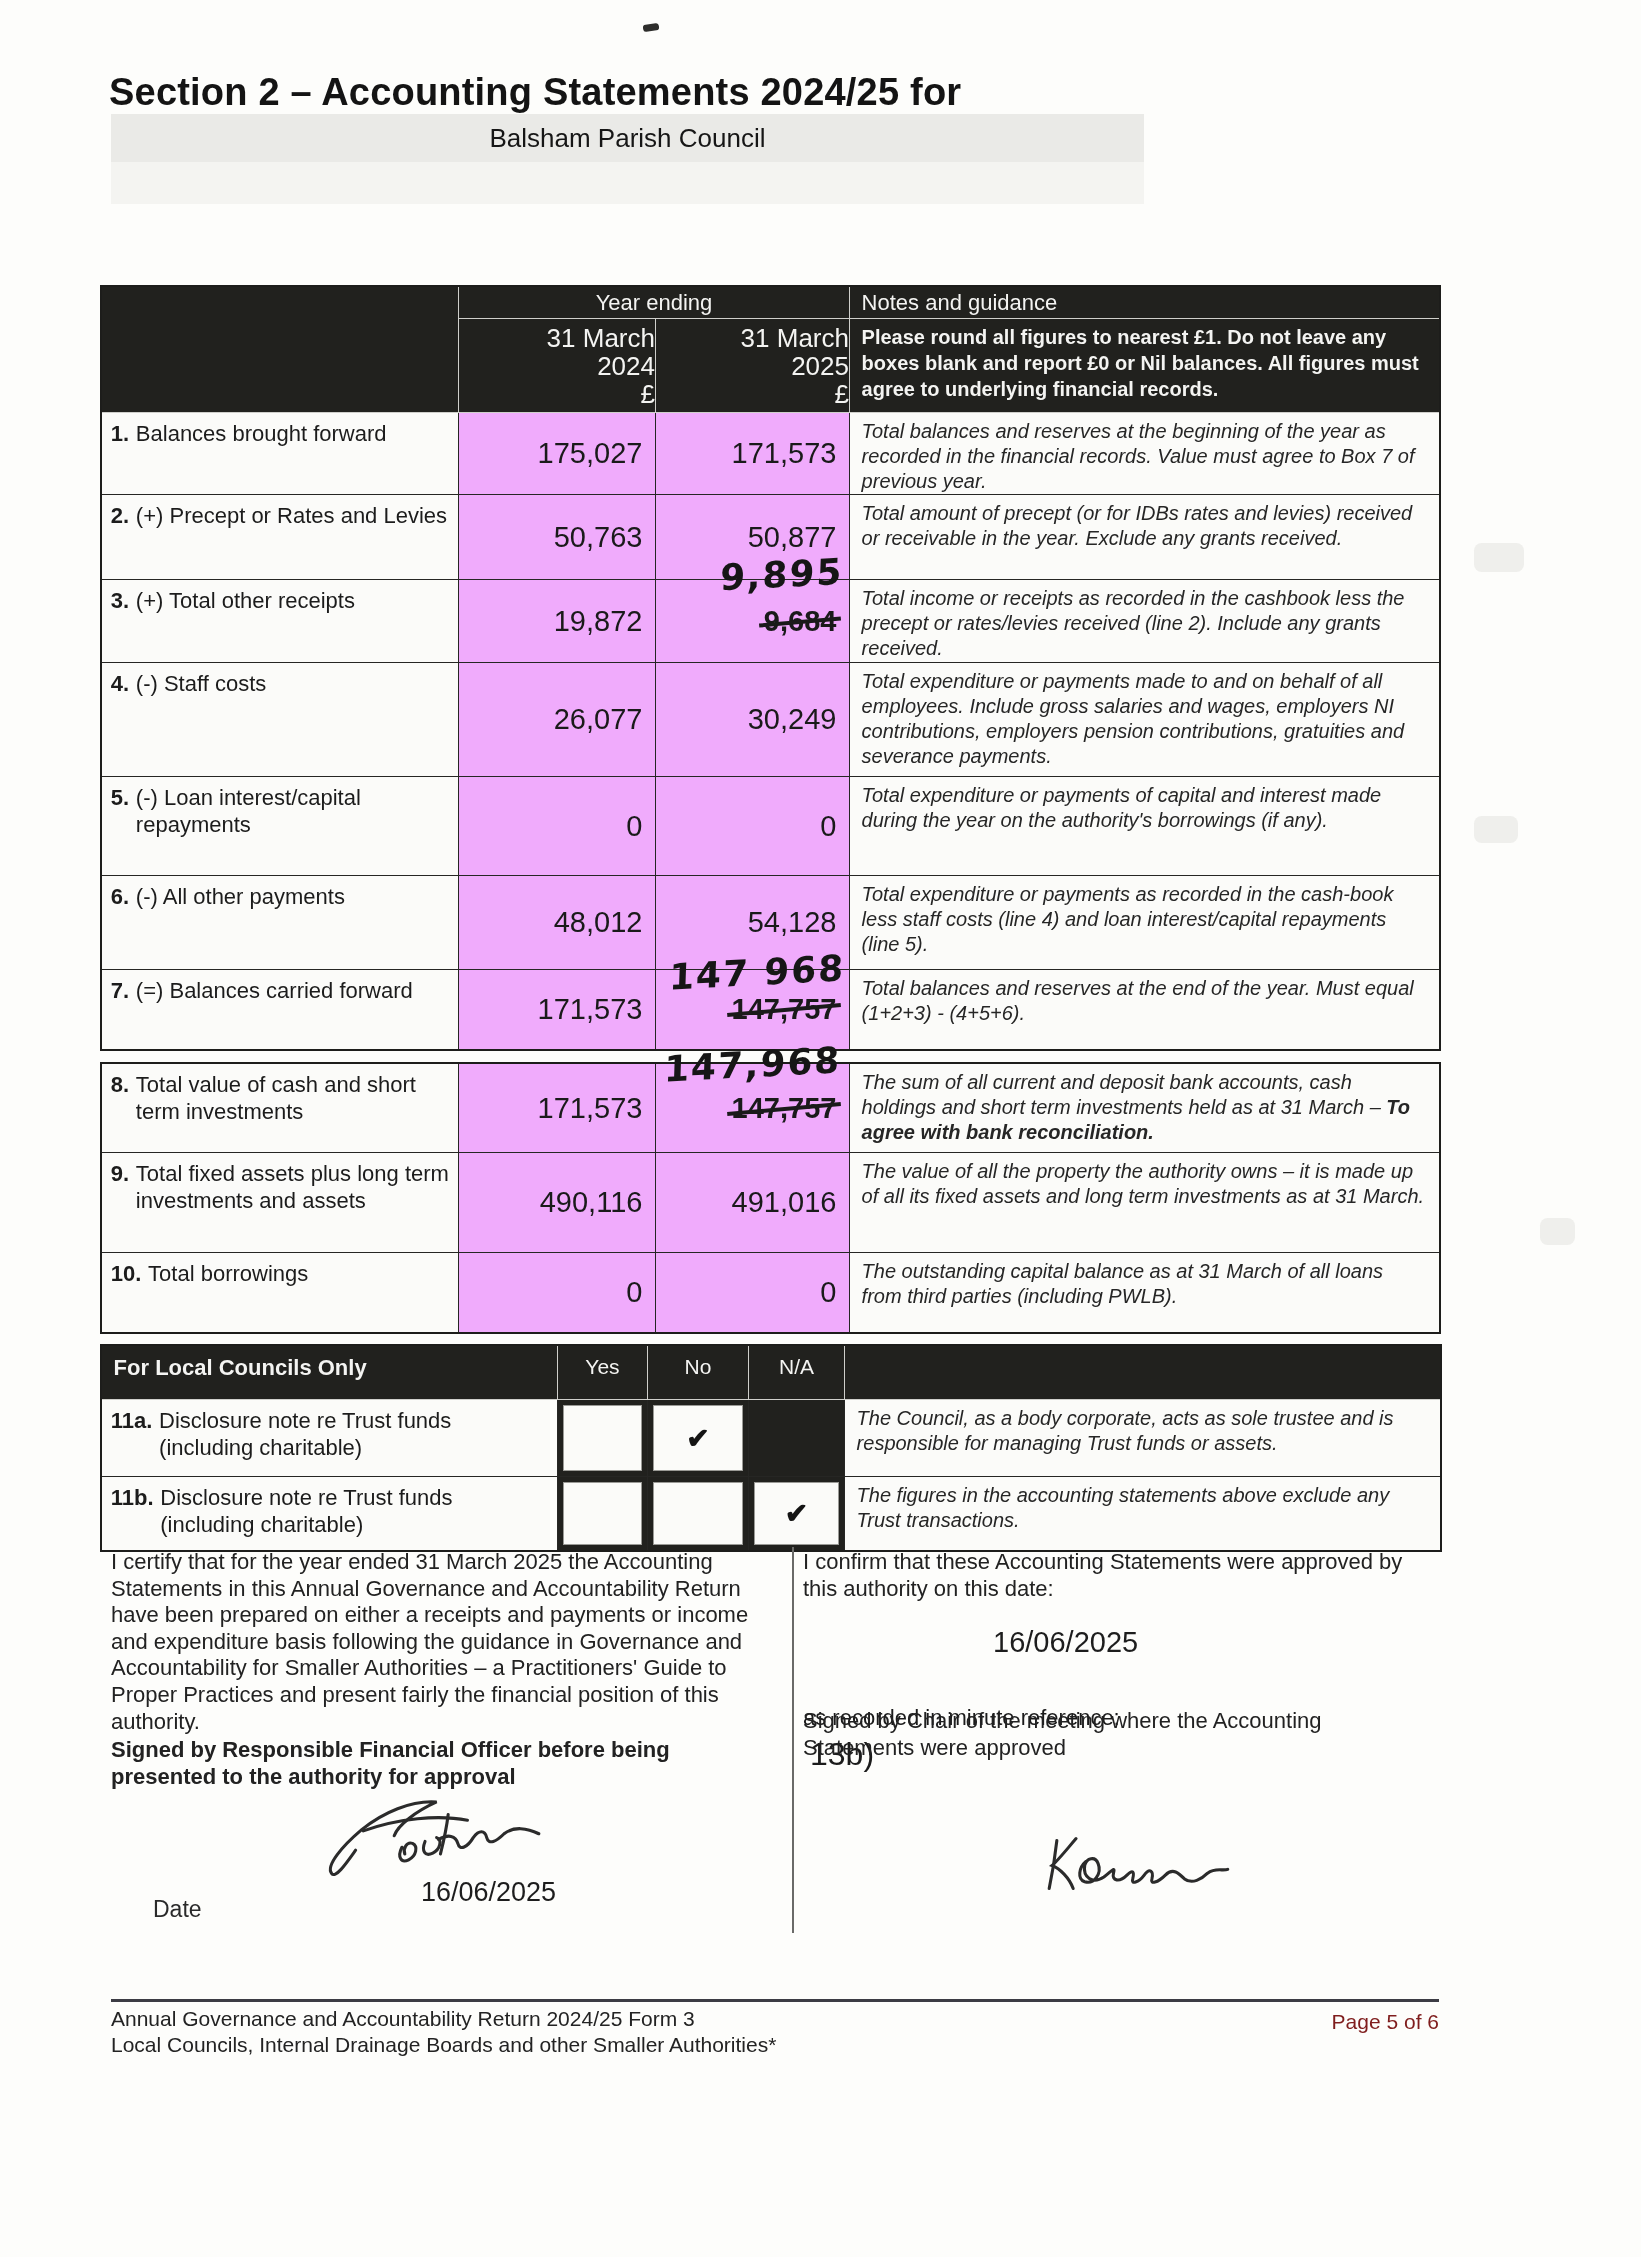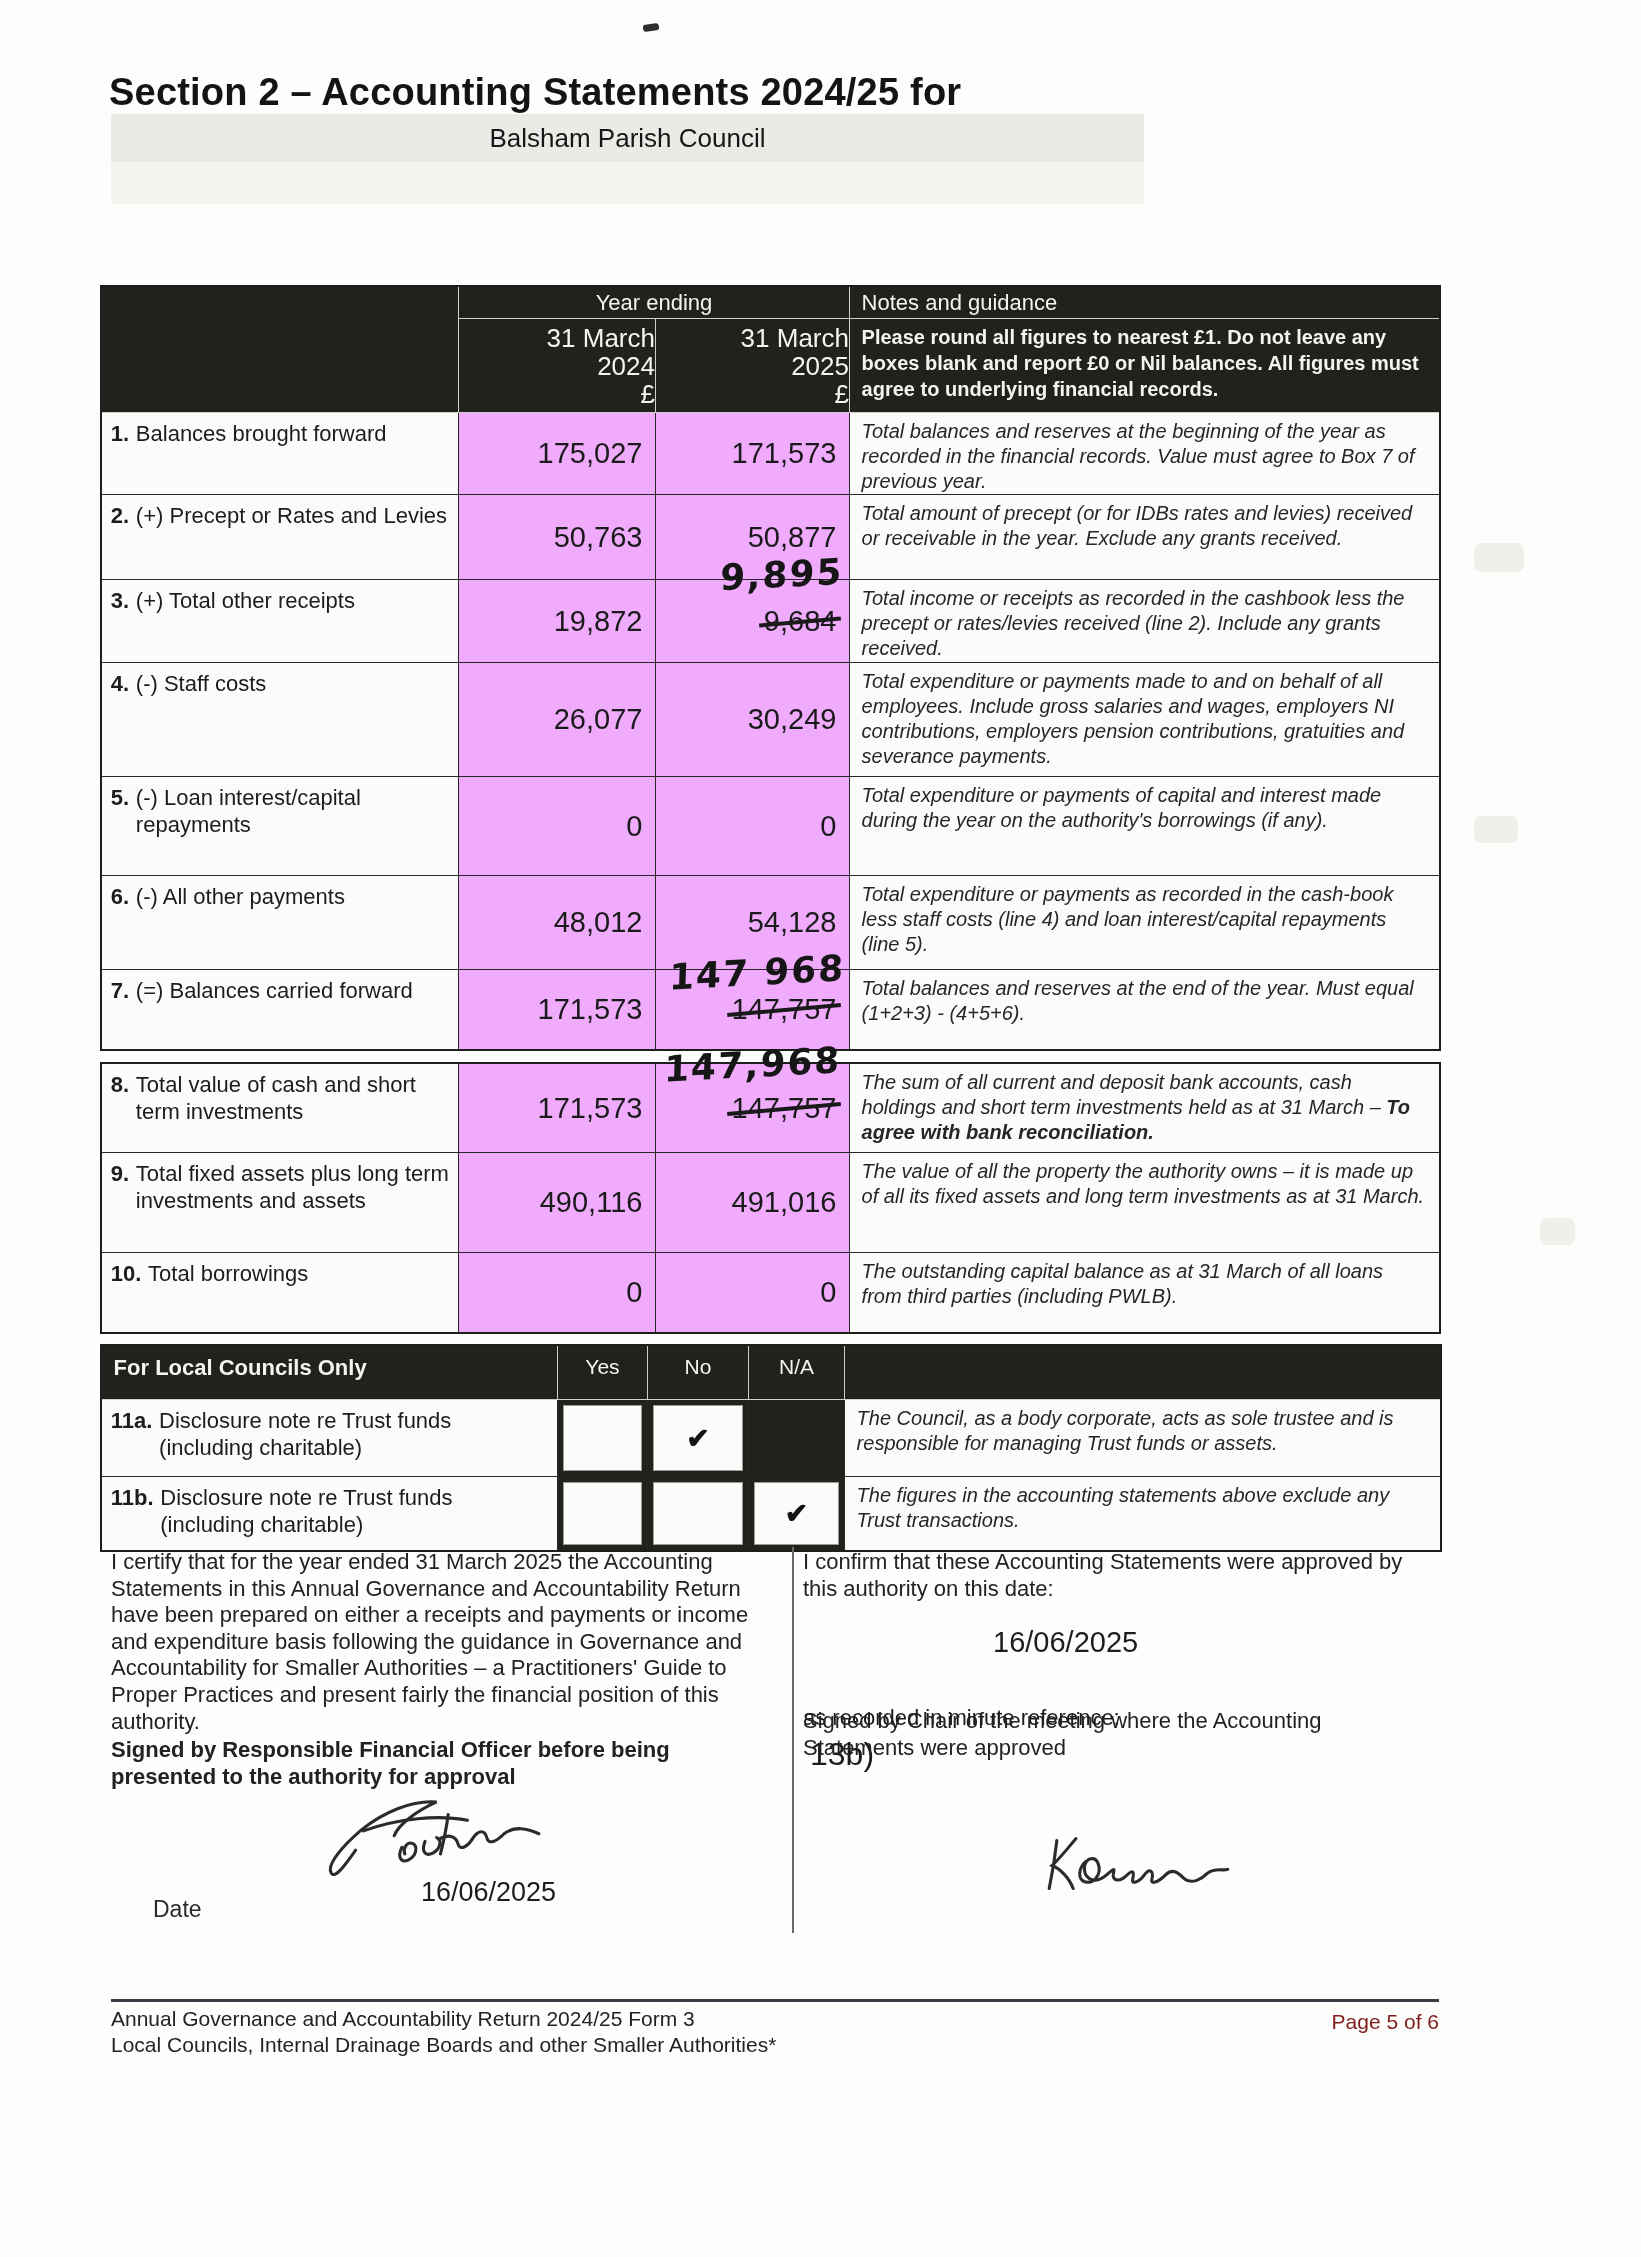--- a/index.html
+++ b/index.html
@@ -33,21 +33,21 @@
   .hSub{text-align:right;font-size:26px;line-height:28px;padding-top:4.8px;}
   .hInstr{font-weight:bold;font-size:20px;line-height:26px;padding:4.8px 11.6px;}
 
   .lbl{background:#fbfbf9;font-size:22px;line-height:27px;padding:6.8px 5.8px 0 8.7px;display:flex;align-items:flex-start;color:#1c1c1c;}
   .lbl b{margin-right:6.8px;white-space:nowrap;}
   .val{background:#f0abfc;font-size:29px;display:flex;align-items:center;justify-content:flex-end;padding-right:12.6px;color:#1a1a1a;}
   .note{background:#fbfbf9;font-style:italic;font-size:20px;line-height:25px;padding:5.8px 10.6px 0 11.6px;color:#262626;}
   .note b{font-weight:bold;}
 
   
-  .struck{position:relative;display:inline-block;}
+  .struck{position:relative;display:inline-block;font-weight:bold;}
   .struck::after{content:"";position:absolute;left:-4.8px;right:-4.8px;top:46%;height:3.9px;background:#1a1a1a;transform:rotate(-5deg);}
   .hand{position:absolute;font-family:"DejaVu Sans", sans-serif;font-weight:bold;color:#161616;
         transform:rotate(-3deg) skewX(-5deg);font-size:36px;letter-spacing:1.9px;white-space:nowrap;z-index:5;}
   #hand3{right:5.8px;top:-26px;}
   #hand7{right:3.9px;top:-18.3px;}
   #hand8{right:7.7px;top:-20px;}
 
   
   .t3title{font-size:22px;font-weight:bold;padding:8.7px 11.6px;}
   .t3col{display:flex;justify-content:center;align-items:flex-start;padding-top:8.7px;font-size:21px;}

